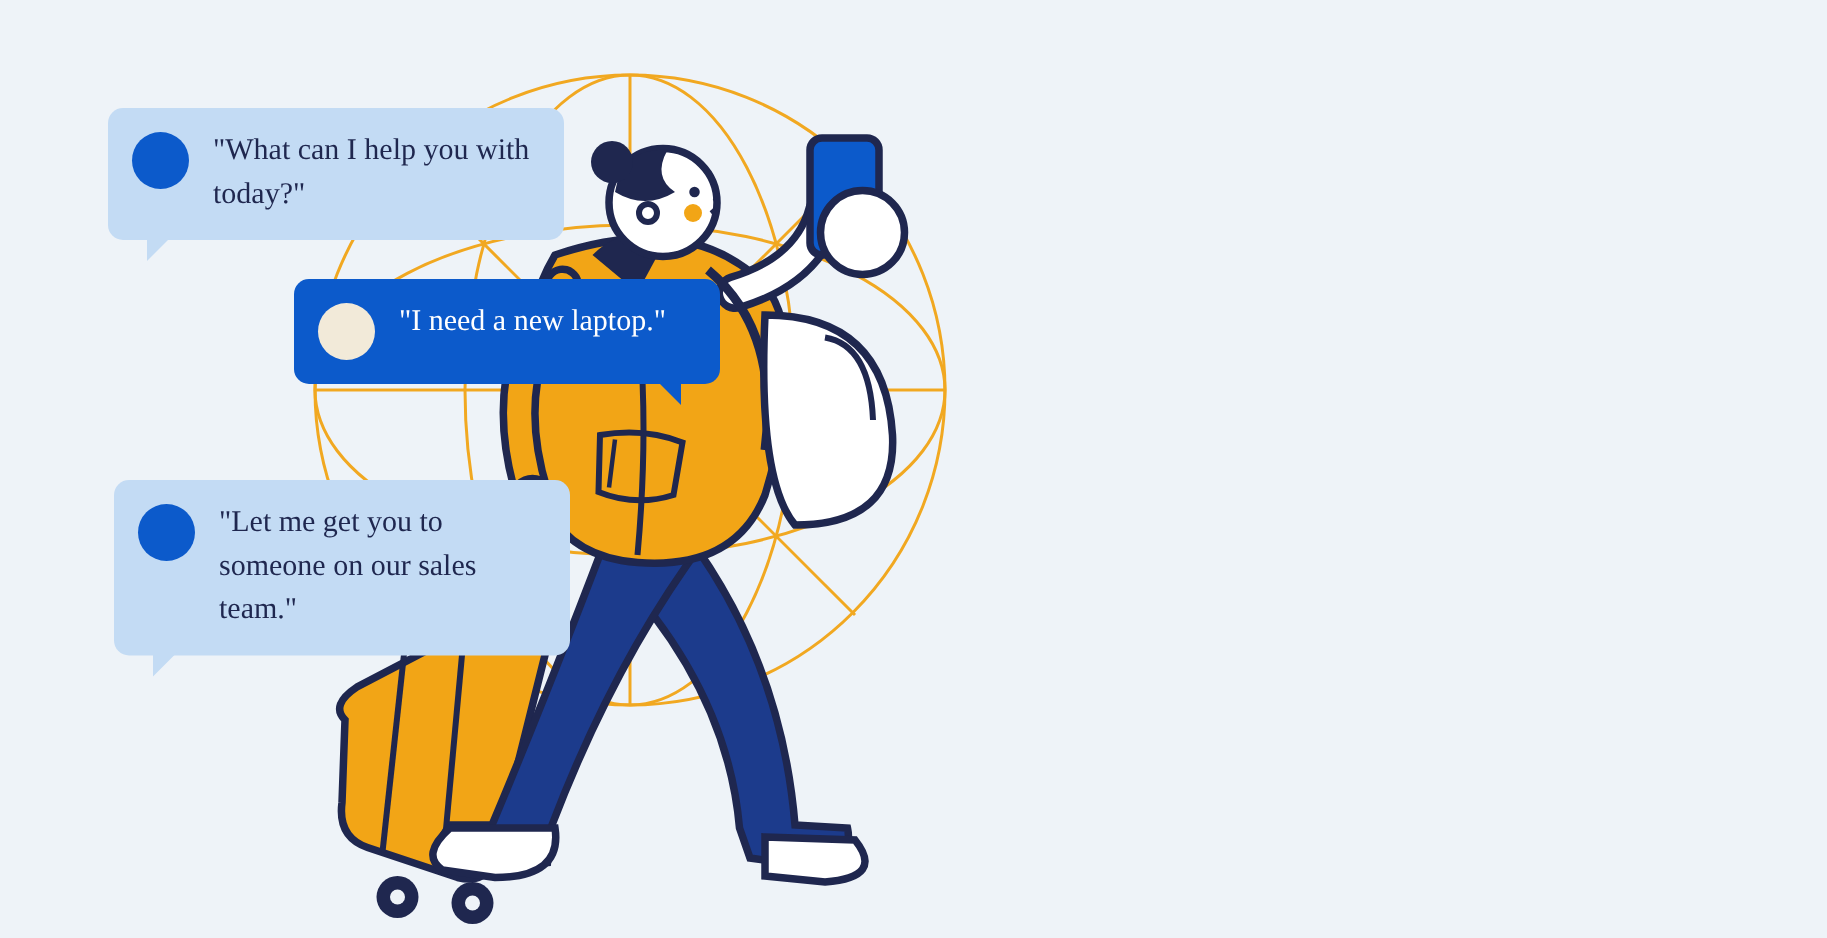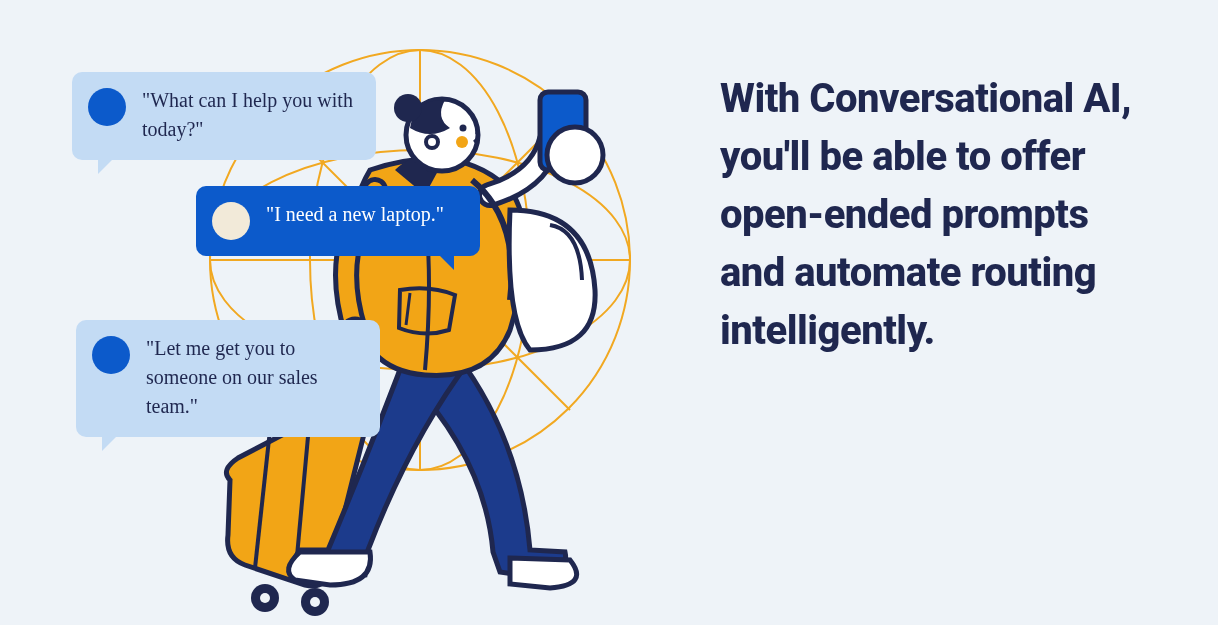--- a/index.html
+++ b/index.html
@@ -194,15 +194,14 @@
     <div class="msg">"I need a new laptop."</div>
     <div class="tail"></div>
   </div>
 
   <div id="b3" class="bubble light">
     <div class="avatar"></div>
     <div class="msg">"Let me get you to someone on our sales team."</div>
     <div class="tail"></div>
   </div>
 
-  <div class="headline">With Conversational AI, you'll be able to offer open-ended prompts and automate routing intelligently.</div>
 
 </div>
 
 </body></html>

